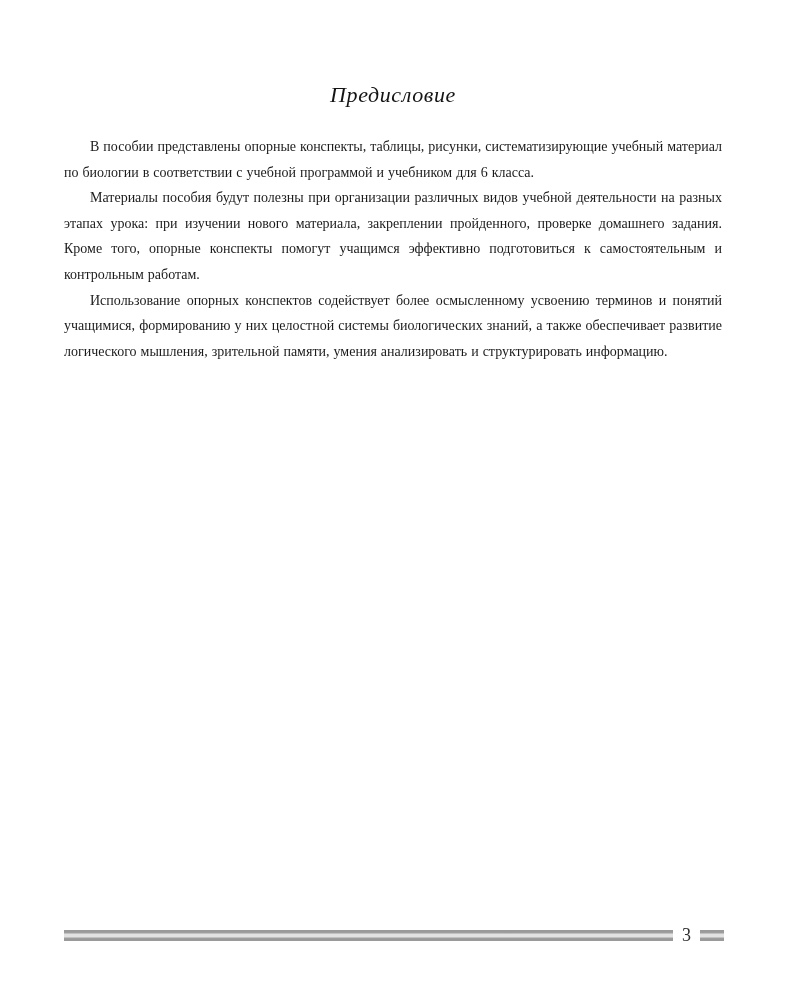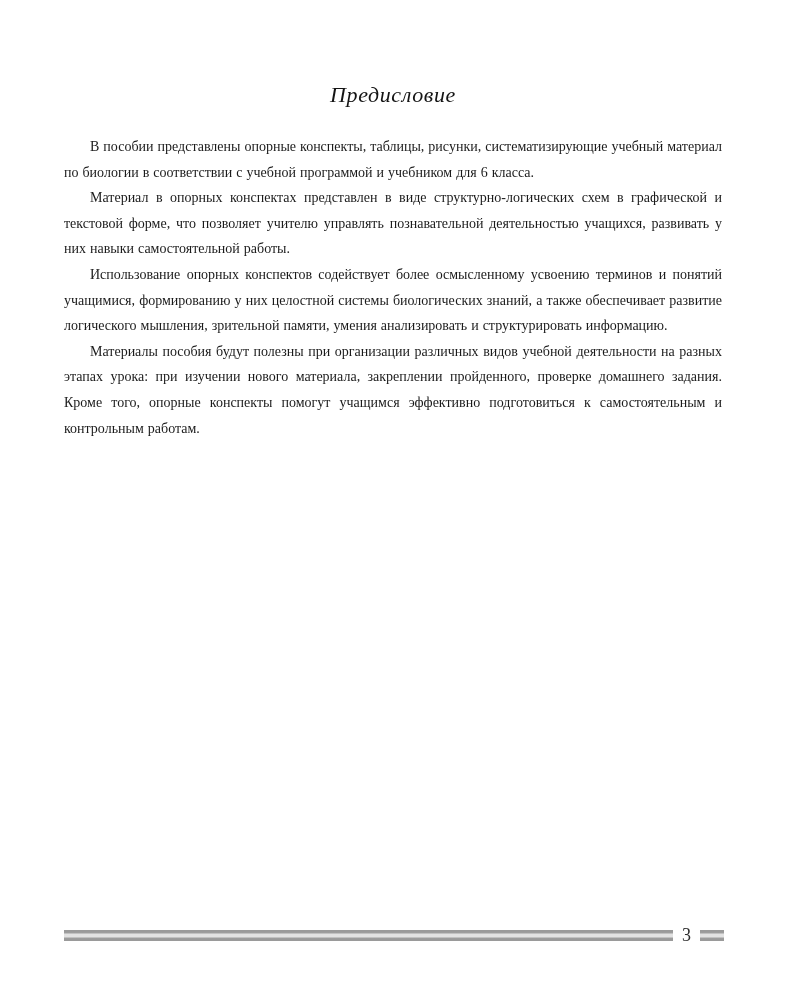--- a/index.html
+++ b/index.html
@@ -63,23 +63,22 @@
   }
 </style>
 </head>
 <body>
 
 <div class="page">
   <div class="content">
     <h1 class="title">Предисловие</h1>
     <div class="body-text">
       <p>В пособии представлены опорные конспекты, таблицы, рисунки, систематизирующие учебный материал по биологии в соответствии с учебной программой и учебником для 6 класса.</p>
-      <p>Материал в опорных конспектах представлен в виде структурно-логических схем в графической и текстовой форме, что позволяет учителю управлять познавательной деятельностью учащихся, развивать у них навыки самостоятельной работы.</p>
+      <p>Материалы пособия будут полезны при организации различных видов учебной деятельности на разных этапах урока: при изучении нового материала, закреплении пройденного, проверке домашнего задания. Кроме того, опорные конспекты помогут учащимся эффективно подготовиться к самостоятельным и контрольным работам.</p>
       <p>Использование опорных конспектов содействует более осмысленному усвоению терминов и понятий учащимися, формированию у них целостной системы биологических знаний, а также обеспечивает развитие логического мышления, зрительной памяти, умения анализировать и структурировать информацию.</p>
-      <p>Материалы пособия будут полезны при организации различных видов учебной деятельности на разных этапах урока: при изучении нового материала, закреплении пройденного, проверке домашнего задания. Кроме того, опорные конспекты помогут учащимся эффективно подготовиться к самостоятельным и контрольным работам.</p>
     </div>
   </div>
 
   <div class="footer">
     <div class="rule rule-long"></div>
     <div class="page-number">3</div>
     <div class="rule rule-short"></div>
   </div>
 </div>
 

